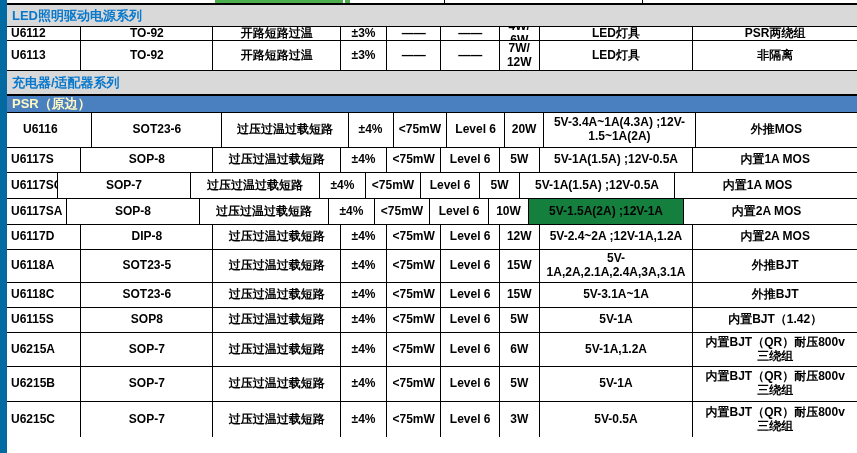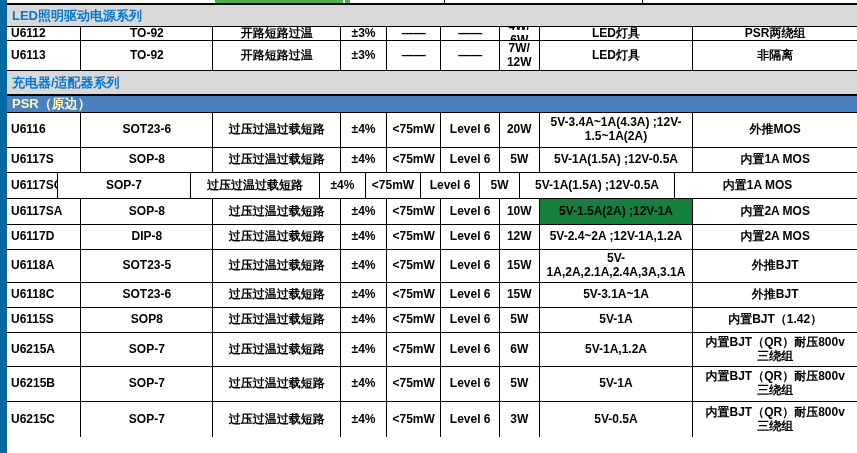--- a/index.html
+++ b/index.html
@@ -93,21 +93,21 @@
 12W</div>
       <div class="cell" style="width: 155px; background: rgb(255, 255, 255);">LED灯具</div>
       <div class="cell" style="width: 165px; background: rgb(255, 255, 255);">非隔离</div>
     </div>
     <div class="row section-row" style="height: 24px; background: rgb(217, 217, 217); color: rgb(8, 120, 204);">
       <span>充电器/适配器系列</span>
     </div>
     <div class="row subsection-row" style="height: 18px; background: rgb(74, 128, 191); color: #fef9c3;">
       <span>PSR（原边）</span>
     </div>
-    <div class="row" style="height: 35px;">
+    <div class="row" style="height: 35px; padding-left: 12px;">
       <div class="cell part" style="width: 75px; background: rgb(255, 255, 255);">U6116</div>
       <div class="cell" style="width: 133px; background: rgb(255, 255, 255);">SOT23-6</div>
       <div class="cell" style="width: 129px; background: rgb(255, 255, 255);">过压过温过载短路</div>
       <div class="cell" style="width: 46px; background: rgb(255, 255, 255);">±4%</div>
       <div class="cell" style="width: 55px; background: rgb(255, 255, 255);">&lt;75mW</div>
       <div class="cell" style="width: 59px; background: rgb(255, 255, 255);">Level 6</div>
       <div class="cell" style="width: 40px; background: rgb(255, 255, 255);">20W</div>
       <div class="cell" style="width: 155px; background: rgb(255, 255, 255);">5V-3.4A~1A(4.3A) ;12V-
 1.5~1A(2A)</div>
       <div class="cell" style="width: 165px; background: rgb(255, 255, 255);">外推MOS</div>
@@ -128,21 +128,21 @@
       <div class="cell" style="width: 133px; background: rgb(255, 255, 255);">SOP-7</div>
       <div class="cell" style="width: 129px; background: rgb(255, 255, 255);">过压过温过载短路</div>
       <div class="cell" style="width: 46px; background: rgb(255, 255, 255);">±4%</div>
       <div class="cell" style="width: 55px; background: rgb(255, 255, 255);">&lt;75mW</div>
       <div class="cell" style="width: 59px; background: rgb(255, 255, 255);">Level 6</div>
       <div class="cell" style="width: 40px; background: rgb(255, 255, 255);">5W</div>
       <div class="cell" style="width: 155px; background: rgb(255, 255, 255);">5V-1A(1.5A) ;12V-0.5A</div>
       <div class="cell" style="width: 165px; background: rgb(255, 255, 255);">内置1A MOS</div>
     </div>
     <div class="row" style="height: 26px;">
-      <div class="cell part" style="width: 75px; background: rgb(255, 255, 255);">U6117SA</div>
+      <div class="cell part" style="width: 60px; background: rgb(255, 255, 255);">U6117SA</div>
       <div class="cell" style="width: 133px; background: rgb(255, 255, 255);">SOP-8</div>
       <div class="cell" style="width: 129px; background: rgb(255, 255, 255);">过压过温过载短路</div>
       <div class="cell" style="width: 46px; background: rgb(255, 255, 255);">±4%</div>
       <div class="cell" style="width: 55px; background: rgb(255, 255, 255);">&lt;75mW</div>
       <div class="cell" style="width: 59px; background: rgb(255, 255, 255);">Level 6</div>
       <div class="cell" style="width: 40px; background: rgb(255, 255, 255);">10W</div>
       <div class="cell" style="width: 155px; background: #15803d;">5V-1.5A(2A) ;12V-1A</div>
       <div class="cell" style="width: 165px; background: rgb(255, 255, 255);">内置2A MOS</div>
     </div>
     <div class="row" style="height: 25px;">

